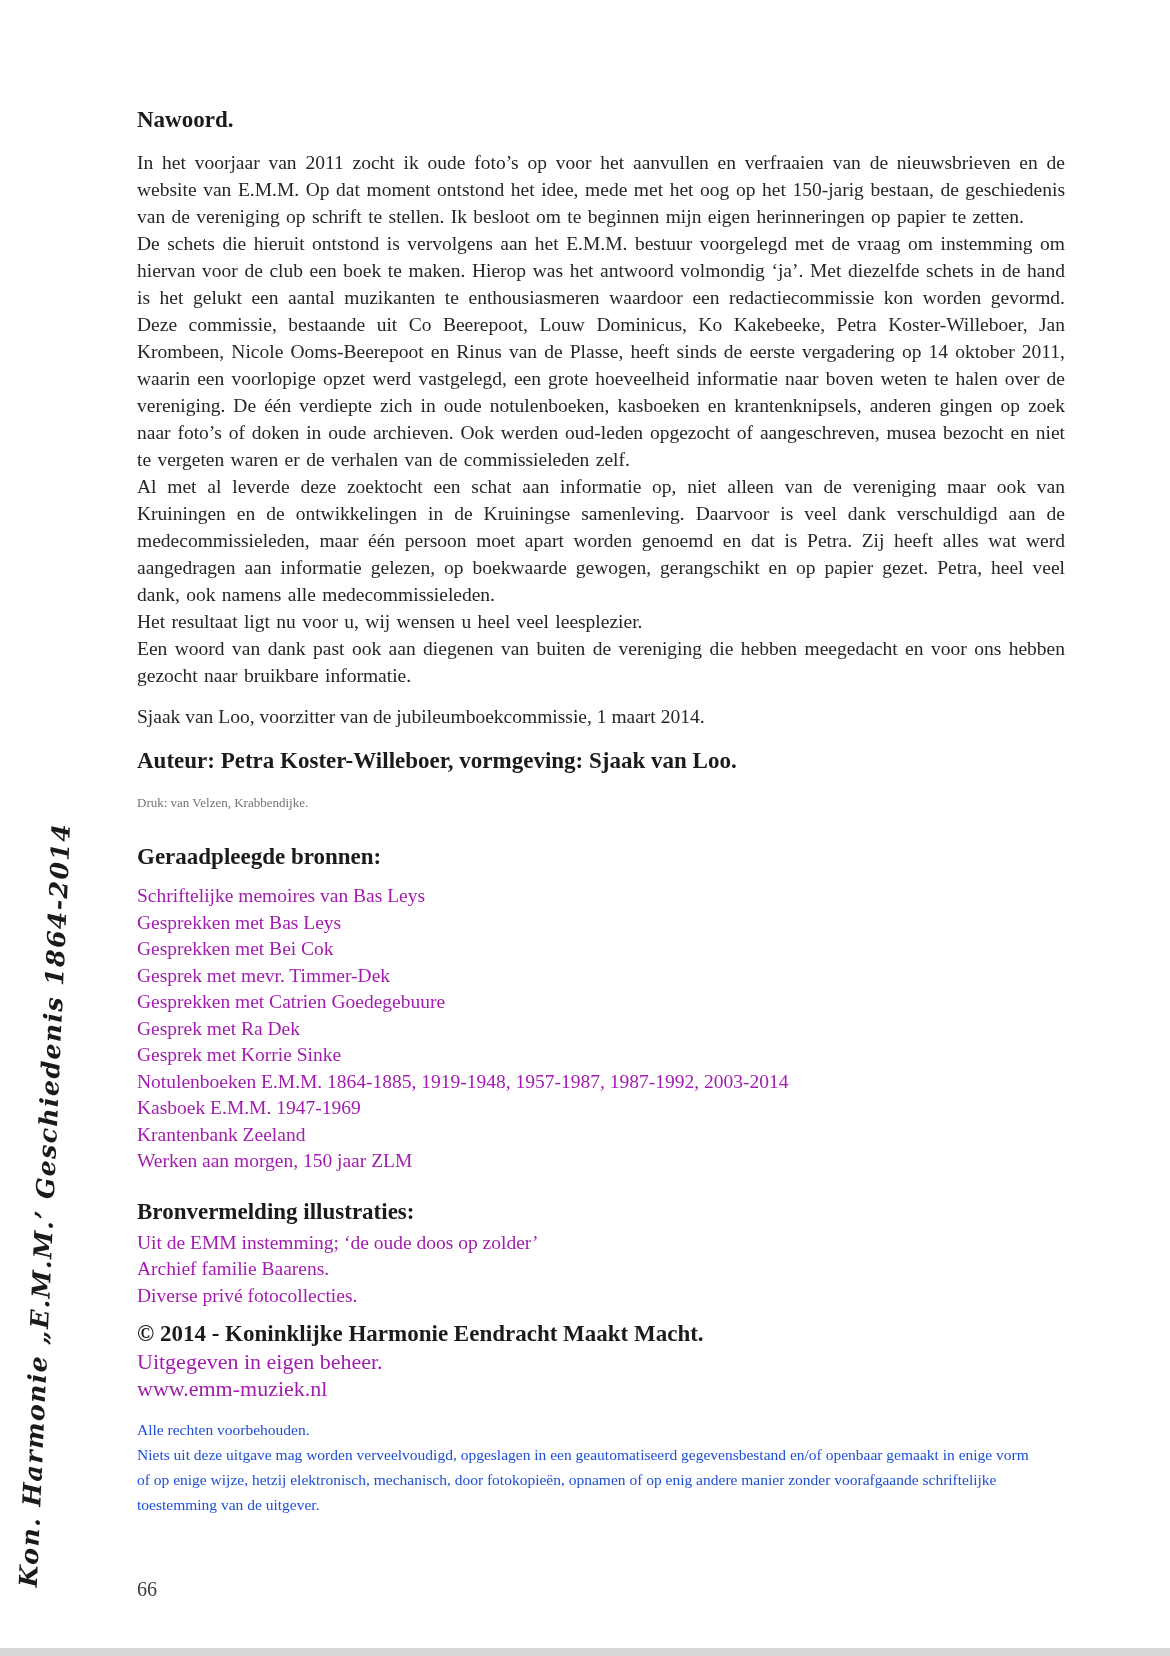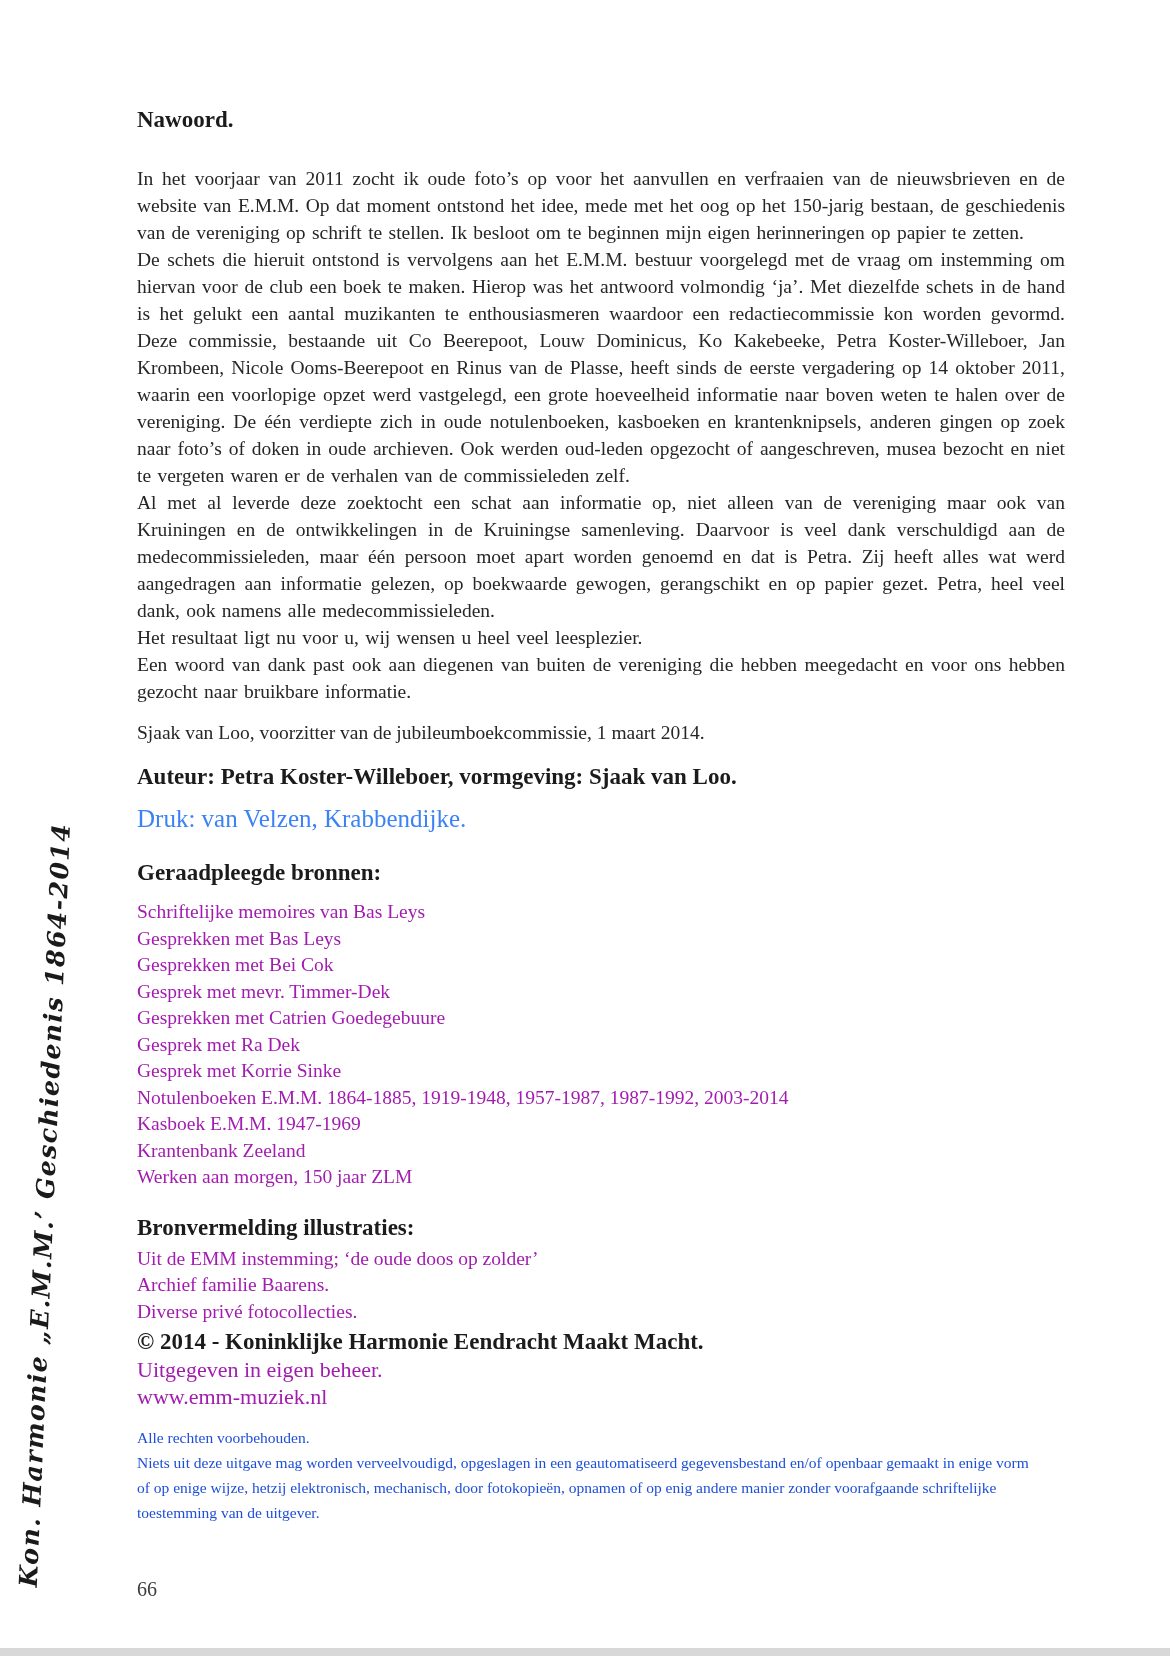--- a/index.html
+++ b/index.html
@@ -21,55 +21,55 @@
     top: 106px;
     width: 928px;
   }
   .doc-heading {
     font-size: 23px;
     font-weight: bold;
     color: #1b1b1b;
     margin: 0;
     line-height: 28px;
   }
-  .h-nawoord { margin-bottom: 31px; }
+  .h-nawoord { margin-bottom: 15px; }
   .body-text p {
     margin: 0;
     font-size: 19.5px;
     line-height: 27px;
     text-align: justify;
     word-spacing: 1.5px;
     color: #262626;
   }
   .signature {
     margin-top: 14px;
     font-size: 19.5px;
     line-height: 27px;
     color: #262626;
   }
   .h-author { margin-top: 17px; }
   .print-line {
     margin-top: 14px;
-    font-size: 25px;
+    font-size: 13px;
     line-height: 27px;
-    color: #3b82f6;
+    color: #737373;
   }
   .h-sources { margin-top: 27px; margin-bottom: 12px; }
   .plain-list {
     list-style: none;
     margin: 0;
     padding: 0;
   }
   .plain-list li {
     font-size: 19.5px;
     line-height: 26.5px;
     color: #a21caf;
   }
   .h-illustrations { margin-top: 23px; margin-bottom: 4px; }
-  .h-copyright { margin-top: 3px; }
+  .h-copyright { margin-top: 11px; }
   .copyright-lines div {
     font-size: 22px;
     line-height: 27px;
     color: #a21caf;
   }
   .rights-block {
     margin-top: 15px;
     font-size: 15.5px;
     line-height: 25px;
     color: #1d4ed8;

